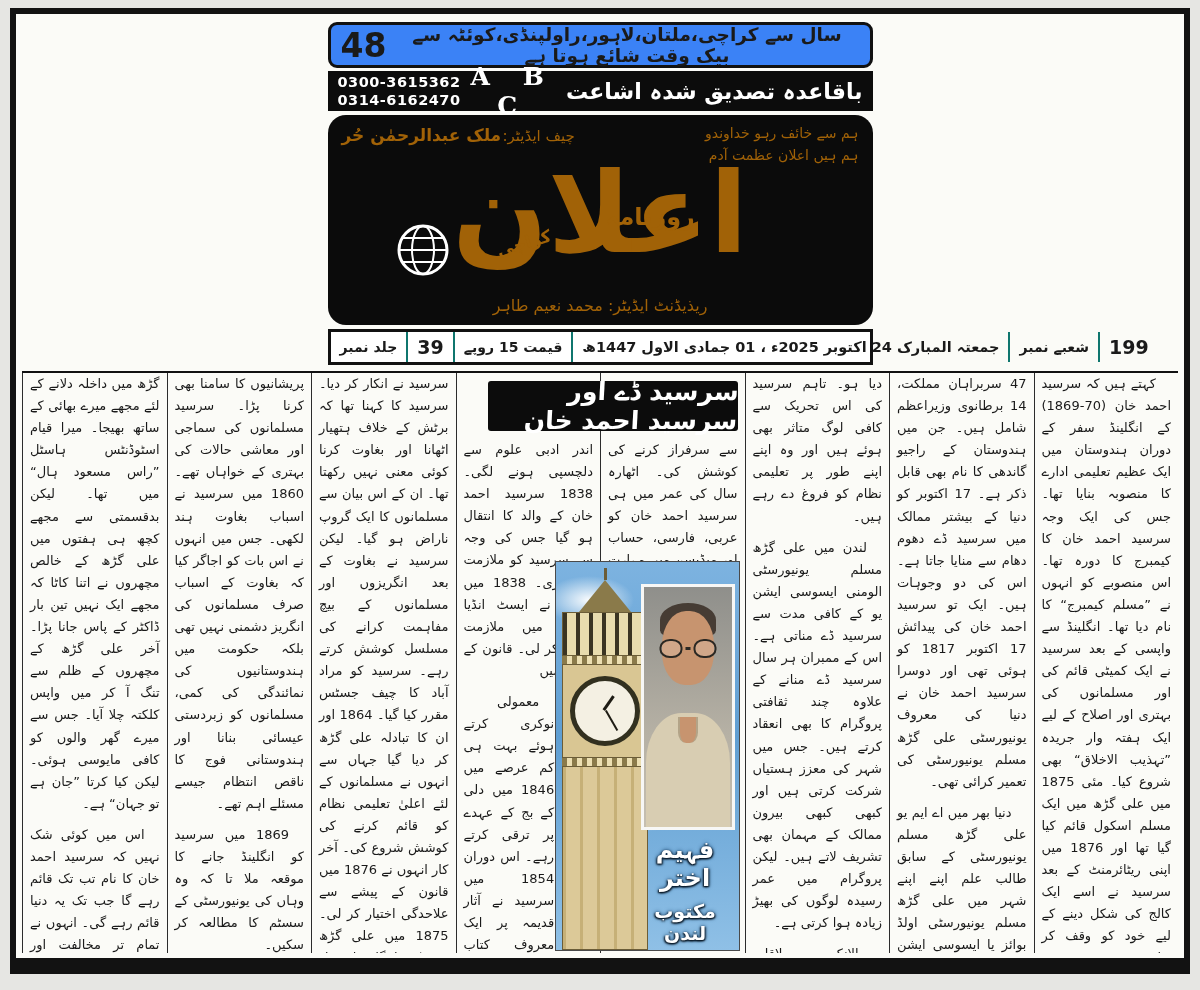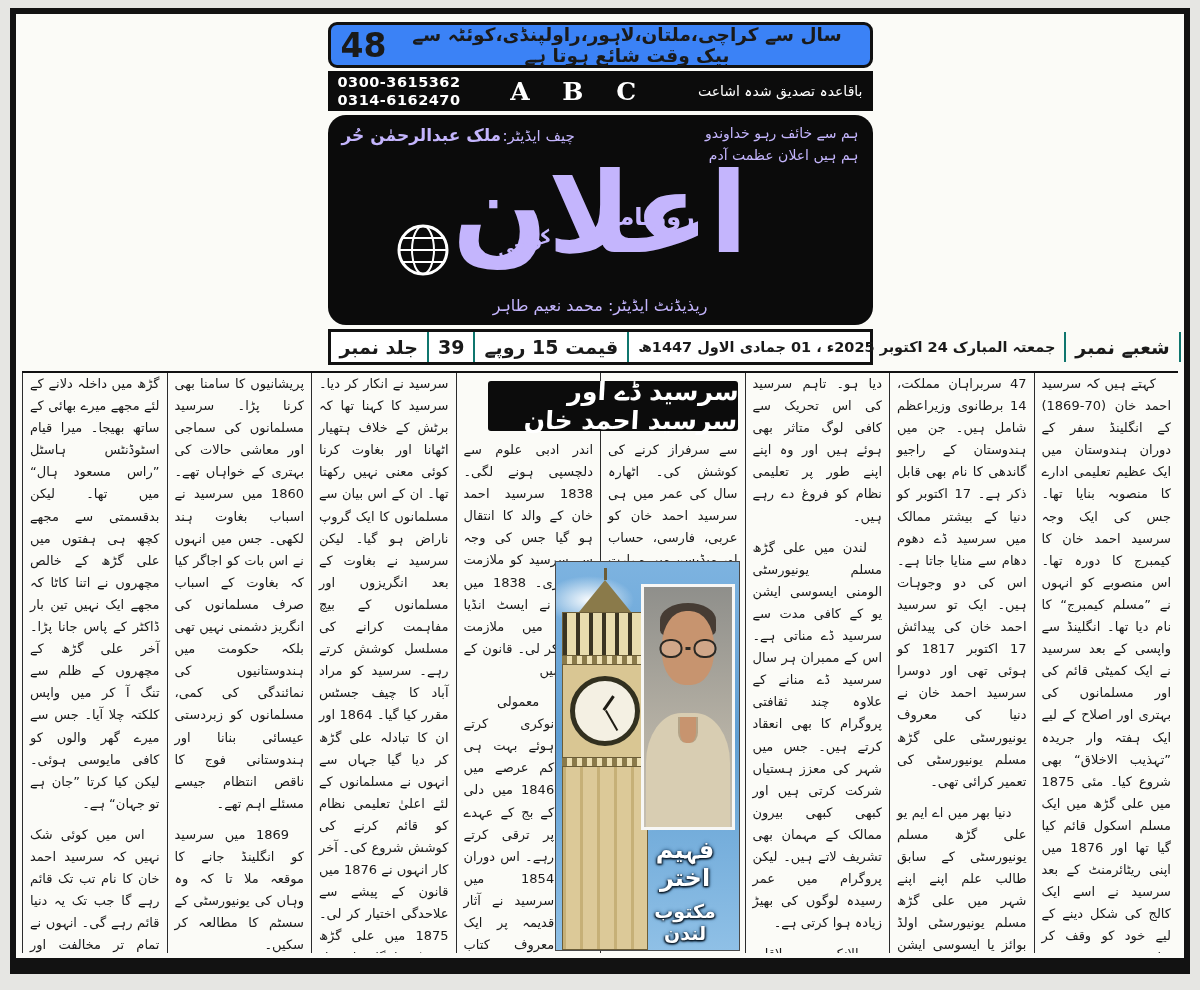--- a/index.html
+++ b/index.html
@@ -13,39 +13,39 @@
   .masthead-area{width:545px;margin:8px auto 0;}
   .pub-strip{box-sizing:border-box;height:46px;border:3px solid #111;border-radius:9px;
              display:flex;align-items:center;padding:2px 10px;gap:8px;background:#3b82f6;}
   .big48{font-size:33px;font-weight:bold;line-height:1;}
   .pub-text{flex:1;direction:rtl;text-align:center;font-size:18.5px;font-weight:bold;}
   .cert-bar{box-sizing:border-box;height:40px;margin-top:3px;background:#0c0c0c;color:#fff;
             display:flex;align-items:center;padding:2px 10px;}
   .phones{font-size:14.5px;font-weight:bold;line-height:1.25;letter-spacing:.5px;}
   .abc{flex:1;text-align:center;font-family:"DejaVu Serif","Liberation Serif",serif;
        font-size:25px;font-weight:bold;letter-spacing:12px;}
-  .cert-text{direction:rtl;font-size:14px;font-weight:normal;}
+  .cert-text{direction:rtl;font-size:22px;font-weight:bold;}
   .logo-box{box-sizing:border-box;position:relative;height:210px;margin-top:4px;background:#0b0b0b;
-            border-radius:18px;color:#c4b5fd;overflow:hidden;}
+            border-radius:18px;color:#a16207;overflow:hidden;}
   .chief-name{position:absolute;left:14px;top:10px;font-size:17px;font-weight:bold;direction:rtl;}
   .chief-label{position:absolute;left:175px;top:12px;font-size:15px;direction:rtl;text-align:right;}
   .motto{position:absolute;right:14px;top:8px;text-align:right;direction:rtl;font-size:14px;
          line-height:1.55;font-weight:normal;}
   .logo-title{position:absolute;left:0;right:0;top:31px;text-align:center;font-size:112px;
               font-weight:bold;line-height:1.2;direction:rtl;}
   .logo-type{position:absolute;left:51%;top:88px;font-size:24px;font-weight:bold;direction:rtl;}
   .logo-city{position:absolute;left:168px;top:118px;font-size:17px;font-weight:bold;
              transform:rotate(-16deg);direction:rtl;}
   .globe{position:absolute;left:68px;top:108px;width:54px;height:54px;}
   .resident{position:absolute;left:0;right:0;bottom:10px;text-align:center;font-size:16px;
             font-weight:normal;direction:rtl;}
   .date-bar{box-sizing:border-box;height:36px;margin-top:4px;border:3px solid #111;display:flex;
             align-items:stretch;background:#fff;font-weight:bold;}
   .date-bar .cell{display:flex;align-items:center;justify-content:center;padding:0 9px;
-                  direction:rtl;font-size:19px;white-space:nowrap;}
+                  direction:rtl;font-size:14px;white-space:nowrap;}
   .date-bar .cell+.cell{border-left:2px solid #0f766e;}
   .date-bar .num{font-size:19px;}
   .date-bar .grow{flex:1;font-size:14.5px;}
 
   
   .body-grid{position:relative;margin:6px 6px 0;border-top:2px solid #111;height:580px;
              display:flex;direction:rtl;background:#fbfbf7;}
   .col{flex:1 1 0;box-sizing:border-box;padding:0 7px 0;border-left:1px solid #2c2c2c;
        font-size:13px;line-height:1.7;text-align:justify;overflow:hidden;direction:rtl;}
   .col:last-child{border-left:none;}

